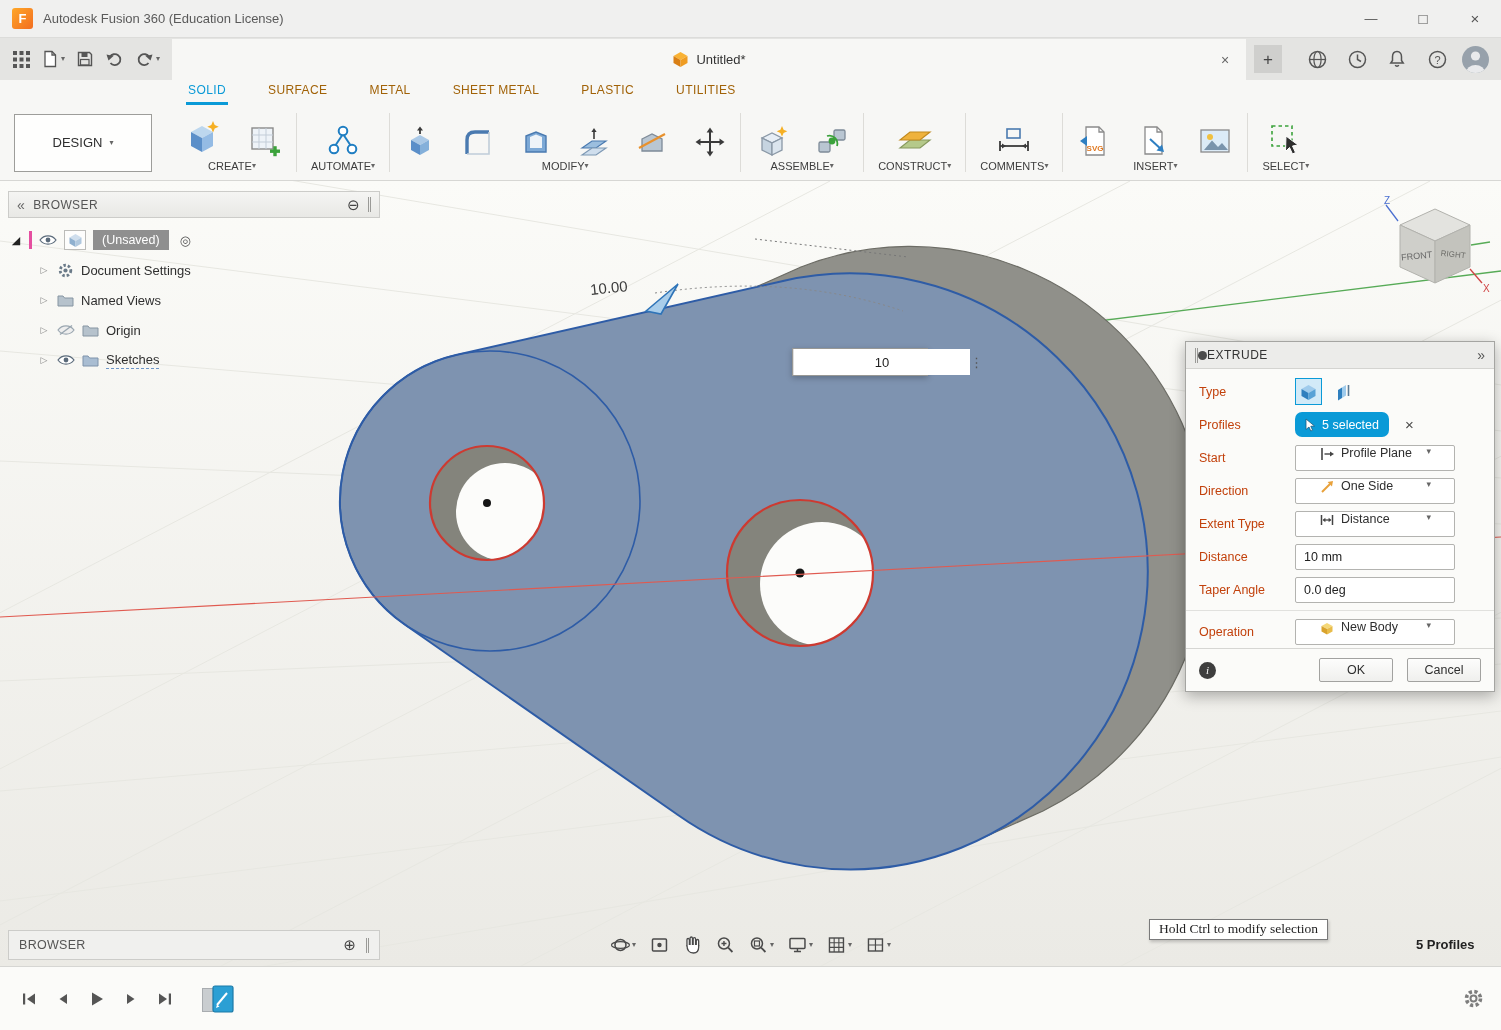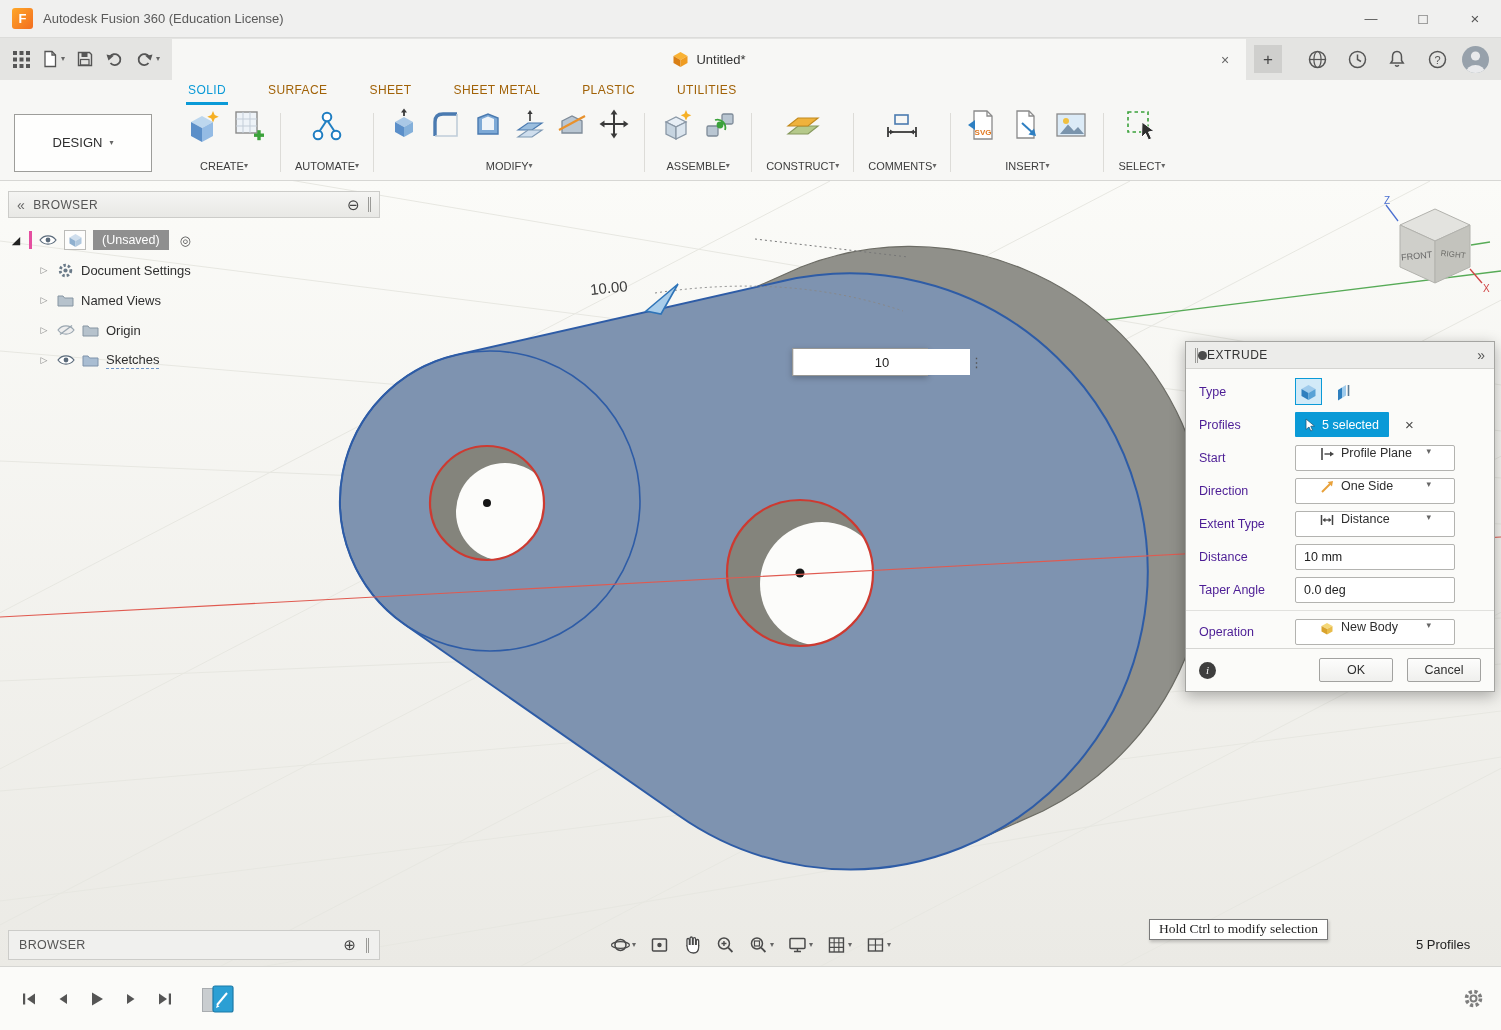--- a/index.html
+++ b/index.html
@@ -28,21 +28,21 @@
 
 
 .ribbontabs{position:absolute;top:80px;left:0;width:100%;height:25px;background:#f7f7f5;display:flex;align-items:flex-end;padding-left:186px}
 .rtab{font-size:12px;color:#a16207;letter-spacing:.4px;padding:0 2px 5px;margin-right:38px;border-bottom:3px solid transparent;cursor:default}
 .rtab.active{color:#0a9ad7;border-bottom-color:#0a9ad7}
 
 
 .toolbar{position:absolute;top:105px;left:0;width:100%;height:76px;background:#f7f7f5;border-bottom:1px solid #d7d7d4;display:flex;align-items:stretch;padding-left:12px}
 .design-box{width:138px;height:58px;margin:6px 16px 6px 2px;background:#fefefd;border:1px solid #9d9d9a;border-radius:0;display:flex;align-items:center;justify-content:center;gap:7px;font-size:13px;color:#2f2f2f;align-self:center}
 .tgroup{display:flex;flex-direction:column;align-items:center;padding:3px 14px 2px}
-.tgroup .gicons{flex:1;display:flex;align-items:flex-start;gap:10px}
+.tgroup .gicons{flex:1;display:flex;align-items:flex-end;gap:26px}
 .tgroup .glabel{font-size:11px;color:#3d3d3d;padding:2px 0 6px;display:flex;gap:0;align-items:center}
 .vsep{width:1px;background:#dddcd8;margin:8px 0}
 .iconbtn{border:none;background:transparent;padding:0;display:flex;align-items:center;justify-content:center}
 
 
 .viewport{position:absolute;top:181px;left:0;width:1501px;height:785px;background:linear-gradient(#fbfbf8,#ebeae5);overflow:hidden}
 .scene{position:absolute;inset:0;width:100%;height:100%}
 
 .dim-label{position:absolute;left:590px;top:98px;font-size:15px;color:#3b3b3b;transform:rotate(-6deg)}
 .dim-input{position:absolute;left:792px;top:167px;width:136px;height:28px;background:#fff;border:1px solid #989895;box-shadow:0 2px 6px rgba(0,0,0,.25);display:flex;align-items:center}
@@ -69,37 +69,37 @@
 
 .comments{position:absolute;left:8px;bottom:6px;width:372px;height:30px;background:#f0f0ee;border:1px solid #ccccc9;display:flex;align-items:center;padding:0 10px;gap:10px;color:#555;font-size:12.5px;letter-spacing:.3px}
 .comments .spacer{flex:1}
 
 
 .navbar{position:absolute;left:50%;transform:translateX(-50%);bottom:8px;display:flex;align-items:center;gap:7px}
 .navbtn{height:26px;border:none;background:transparent;display:flex;align-items:center;gap:2px;padding:0 3px;color:#4a4a4a}
 
 
 .hint{position:absolute;left:1149px;top:738px;background:#fffffe;border:1px solid #7a7a7a;box-shadow:1px 2px 3px rgba(0,0,0,.2);padding:1px 9px 2px;font-family:"Liberation Serif",serif;font-size:13.5px;color:#222}
-.profcount{position:absolute;left:1416px;top:756px;font-size:13px;font-weight:normal;color:#222}
+.profcount{position:absolute;left:1416px;top:756px;font-size:13px;font-weight:bold;color:#222}
 
 
 .dialog{position:absolute;left:1185px;top:160px;width:310px;background:#fbfbf9;border:1px solid #a5a5a2;box-shadow:0 4px 14px rgba(0,0,0,.3)}
 .dlg-head{height:27px;background:#ececea;border-bottom:1px solid #d4d4d1;display:flex;align-items:center;padding:0 9px;gap:0}
 .dlg-dot{width:9px;height:9px;border-radius:50%;background:#4c4c4c}
 .dlg-title{font-size:12px;color:#333;letter-spacing:.5px}
 .dlg-head .spacer{flex:1}
 .dlg-exp{color:#555;font-size:14px;border:none;background:transparent}
 .drow{display:flex;align-items:center;min-height:33px;padding:2px 13px}
-.dlabel{width:96px;font-size:12.5px;color:#4c1d95;flex:none}
+.dlabel{width:96px;font-size:12.5px;color:#c2410c;flex:none}
 .dd{width:160px;height:26px;background:#fff;border:1px solid #b3b3b0;border-radius:2px;display:flex;align-items:flex-start;padding:0 23px;gap:6px;font-size:12.5px;color:#2e2e2e}
 .dd .ddcaret{margin-left:auto;font-size:9px;color:#666}
 .tin{width:160px;height:26px;background:#fff;border:1px solid #b3b3b0;border-radius:2px;padding:0 8px;font-family:"Liberation Sans",sans-serif;font-size:12.5px;color:#222}
 .typebox{width:27px;height:27px;display:flex;align-items:center;justify-content:center;border:1px solid transparent;background:transparent;margin-right:8px}
 .typebox.sel{border-color:#0a9ad7;background:#d2eaf8}
-.chip{height:25px;background:#0a9ad7;color:#fff;display:flex;align-items:center;gap:6px;padding:0 10px;border:none;font-size:12.5px;border-radius:1px}
+.chip{height:25px;background:#0a9ad7;color:#fff;display:flex;align-items:center;gap:6px;padding:0 10px;border:none;font-size:12.5px;border-radius:7px}
 .chip-x{margin-left:16px;border:none;background:transparent;color:#4a4a4a;font-size:15px}
 .dsep{border-top:1px solid #e1e1de;margin:4px 0}
 .dlg-foot{border-top:1px solid #d6d6d3;display:flex;align-items:center;padding:9px 13px;gap:14px}
 .infoi{width:17px;height:17px;border-radius:50%;background:#3e3e3e;color:#fff;font-size:11px;font-style:italic;display:flex;align-items:center;justify-content:center;font-family:"Liberation Serif",serif}
 .dlg-foot .spacer{flex:1}
 .btn{width:74px;height:24px;background:linear-gradient(#fdfdfc,#efefed);border:1px solid #a2a2a0;border-radius:2px;font-size:12.5px;color:#2e2e2e}
 
 
 .timeline{position:absolute;top:966px;left:0;width:1501px;height:64px;background:#fbfbf9;border-top:1px solid #d6d6d3;display:flex;align-items:center;padding:0 16px}
 .tlbtn{border:none;background:transparent;width:26px;height:26px;display:flex;align-items:center;justify-content:center;margin-right:8px}
@@ -211,21 +211,21 @@
             <circle cx="13.5" cy="10" r="4.6" fill="#e9eaec"></circle>
             <path d="M4 27 a9.5 8 0 0 1 19 0 Z" fill="#e9eaec"></path>
           </svg>
       </button>
     </div>
   </div>
 
   <div class="ribbontabs">
     <span class="rtab active">SOLID</span>
     <span class="rtab">SURFACE</span>
-    <span class="rtab">SHEET</span>
+    <span class="rtab">METAL</span>
     <span class="rtab">SHEET METAL</span>
     <span class="rtab">PLASTIC</span>
     <span class="rtab">UTILITIES</span>
   </div>
 
   <div class="toolbar">
     <button class="design-box">
       <span>DESIGN</span>
       <span class="caret">▾</span>
     </button>

